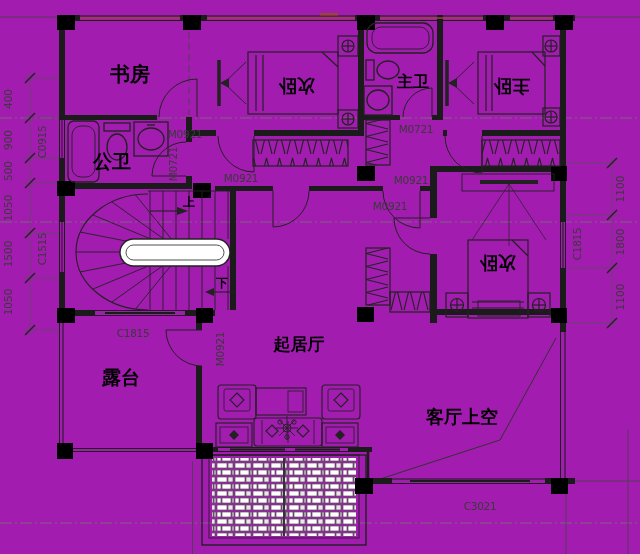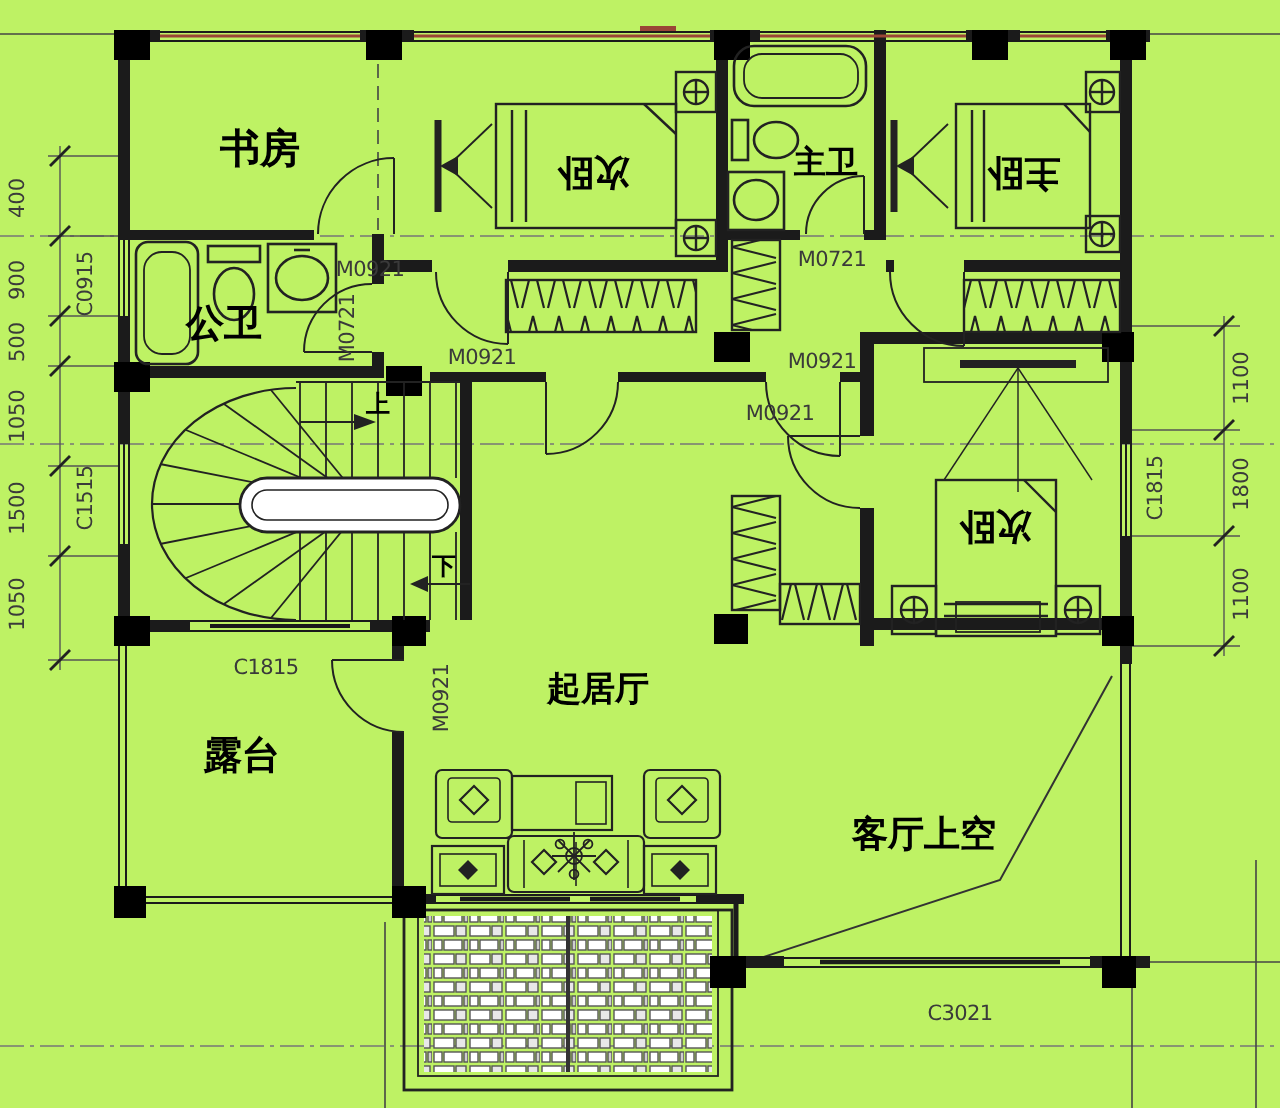--- a/index.html
+++ b/index.html
@@ -1,16 +1,16 @@
 <!DOCTYPE html>
 <html><head>
 <meta charset="utf-8">
 <style>
   html,body{margin:0;padding:0;background:#fff;}
-  #plan-root{position:relative;width:640px;height:554px;background:#bef264;overflow:hidden;
+  #plan-root{position:relative;width:640px;height:554px;background:#a21caf;overflow:hidden;
     font-family:"DejaVu Sans","Liberation Sans",sans-serif;}
   svg{position:absolute;left:0;top:0;}
   svg text{font-family:"DejaVu Sans","Liberation Sans",sans-serif;fill:#111;}
   .room-label{font-weight:bold;fill:#000;}
   .code-label{font-size:10.5px;fill:#3a3a3a;letter-spacing:-0.3px;}
   .dim-label{font-size:10.5px;fill:#3a3a3a;}
   .small-cn{font-weight:bold;fill:#000;}
 </style>
 </head>
 <body>

